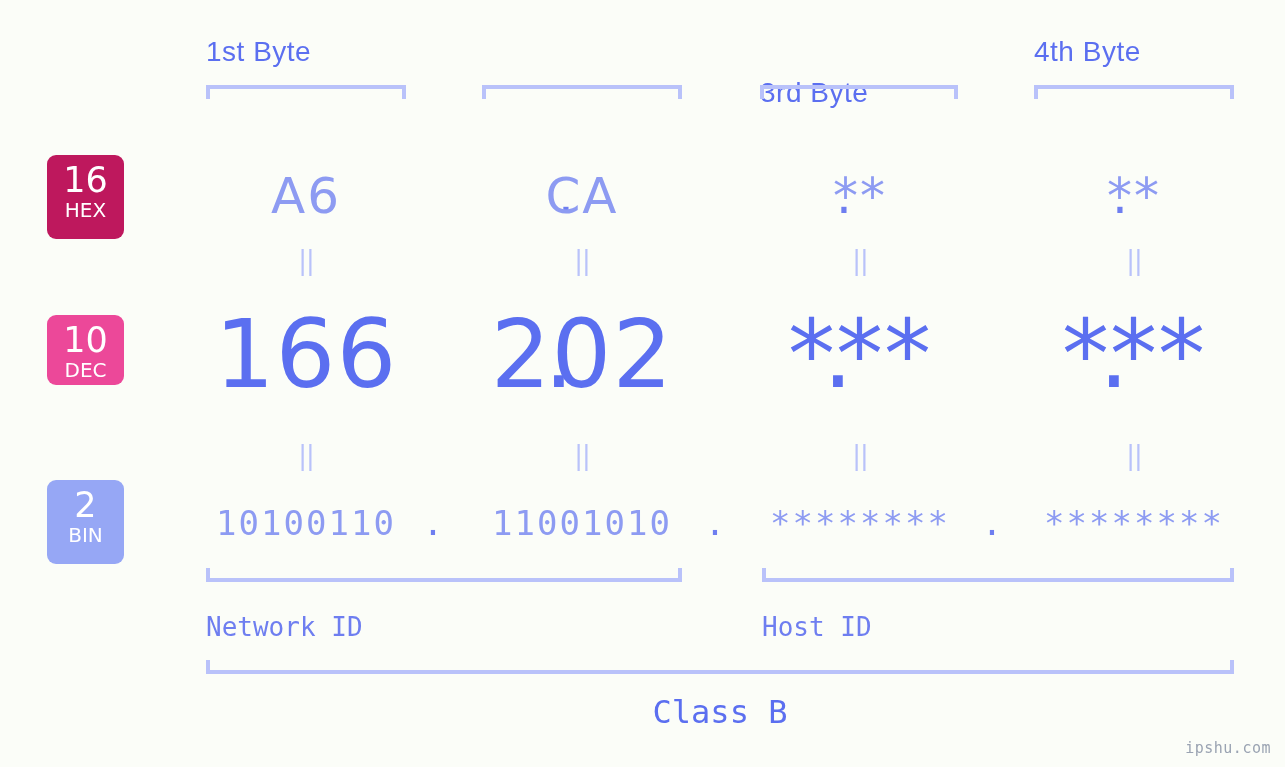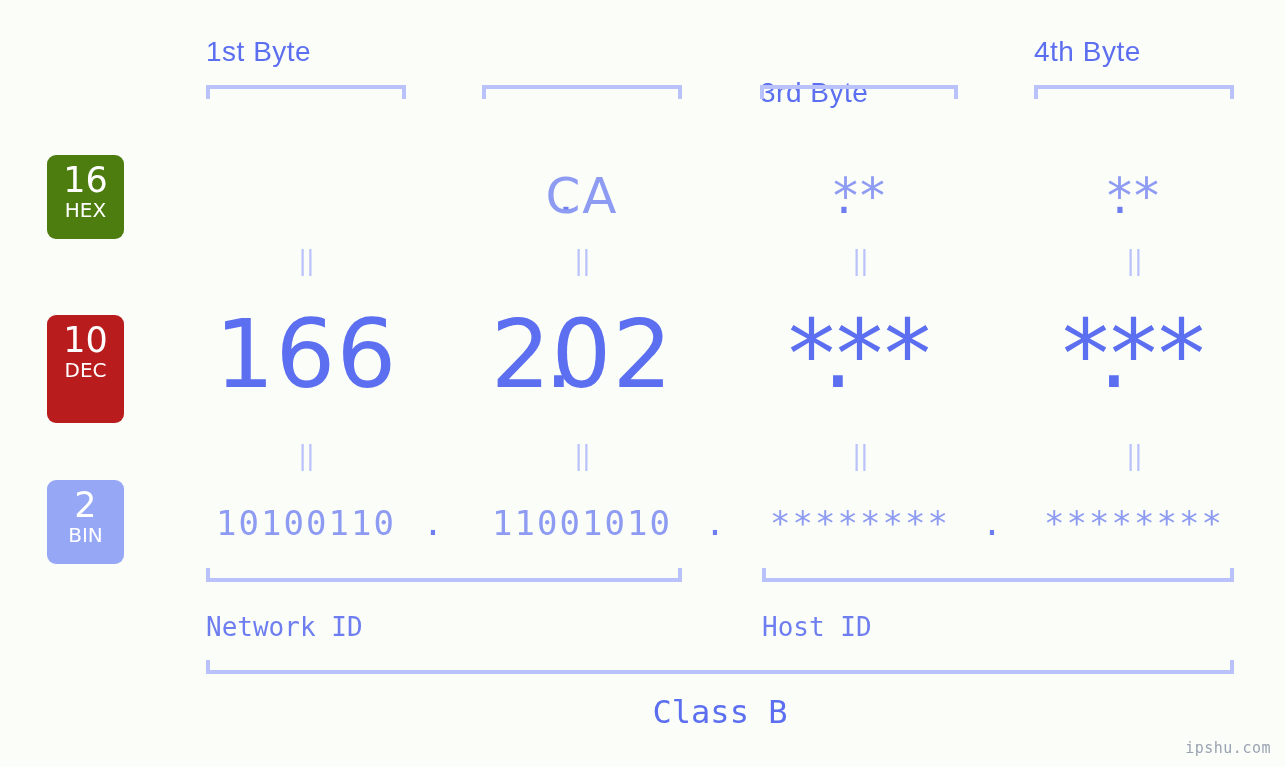--- a/index.html
+++ b/index.html
@@ -71,22 +71,22 @@
     font-size: 35px;
     line-height: 38px;
     font-weight: 400;
   }
   .badge .abbr {
     display: block;
     font-size: 20px;
     line-height: 22px;
     font-weight: 400;
   }
-  .badge-hex { top: 155px;  height: 84px; background: #4d7c0f; }
-  .badge-dec { top: 315px;  height: 108px; background: #b91c1c; }
+  .badge-hex { top: 155px;  height: 84px; background: #be185d; }
+  .badge-dec { top: 315px;  height: 70px; background: #ec4899; }
   .badge-bin { top: 480px;  height: 84px; background: #96a7f5; }
 
   
   .row-hex {
     position: absolute;
     top: 148px;
     left: 150px;
     right: 0;
     height: 96px;
   }
@@ -215,20 +215,21 @@
   <div class="badge badge-dec">
     <span class="num">10</span>
     <span class="abbr">DEC</span>
   </div>
   <div class="badge badge-bin">
     <span class="num">2</span>
     <span class="abbr">BIN</span>
   </div>
 
   <div class="row-hex">
+    <div class="cell hex-val" style="left:56px; width:200px;">A6</div>
     <div class="cell hex-dot" style="left:396px; width:40px;">.</div>
     <div class="cell hex-val" style="left:332px; width:200px;">CA</div>
     <div class="cell hex-dot" style="left:674px; width:40px;">.</div>
     <div class="cell hex-val" style="left:610px; width:200px;">**</div>
     <div class="cell hex-dot" style="left:950px; width:40px;">.</div>
     <div class="cell hex-val" style="left:884px; width:200px;">**</div>
   </div>
 
   <div class="eq" style="left:206px; top:245px; width:200px;">||</div>
   <div class="eq" style="left:482px; top:245px; width:200px;">||</div>

